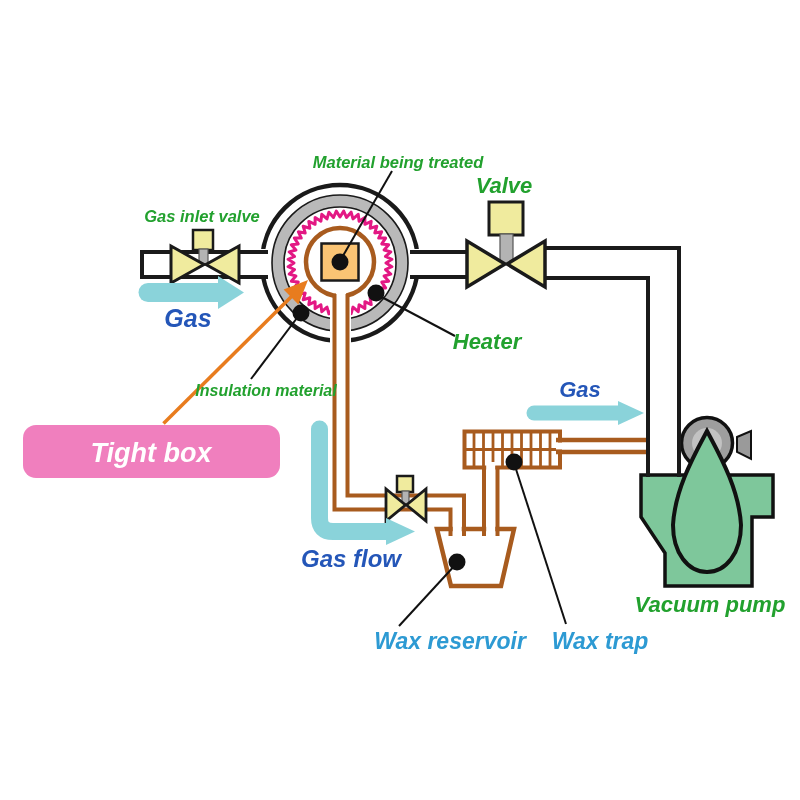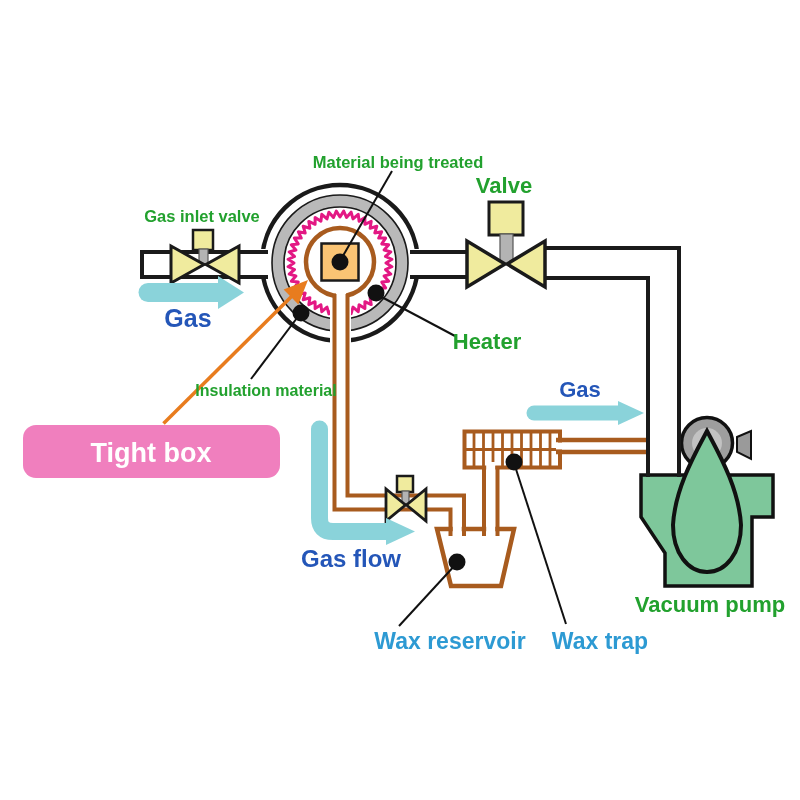--- a/index.html
+++ b/index.html
@@ -1,17 +1,17 @@
 <!DOCTYPE html>
 <html><head>
 <meta charset="utf-8">
 <style>
   html,body{margin:0;padding:0;background:#fff;}
   .canvas{position:relative;width:800px;height:800px;background:#ffffff;overflow:hidden;
-          font-family:"Liberation Sans", sans-serif;}
+          font-family:"Liberation Sans", sans-serif;font-style:italic;}
   svg{position:absolute;left:0;top:0;}
   text{font-family:"Liberation Sans", sans-serif;}
   .lbl{font-weight:600;}
   .lbl-big{font-weight:600;}
   .tightbox-text{font-weight:700;font-size:27px;}
 </style>
 </head>
 <body>
 
 <div class="canvas">

